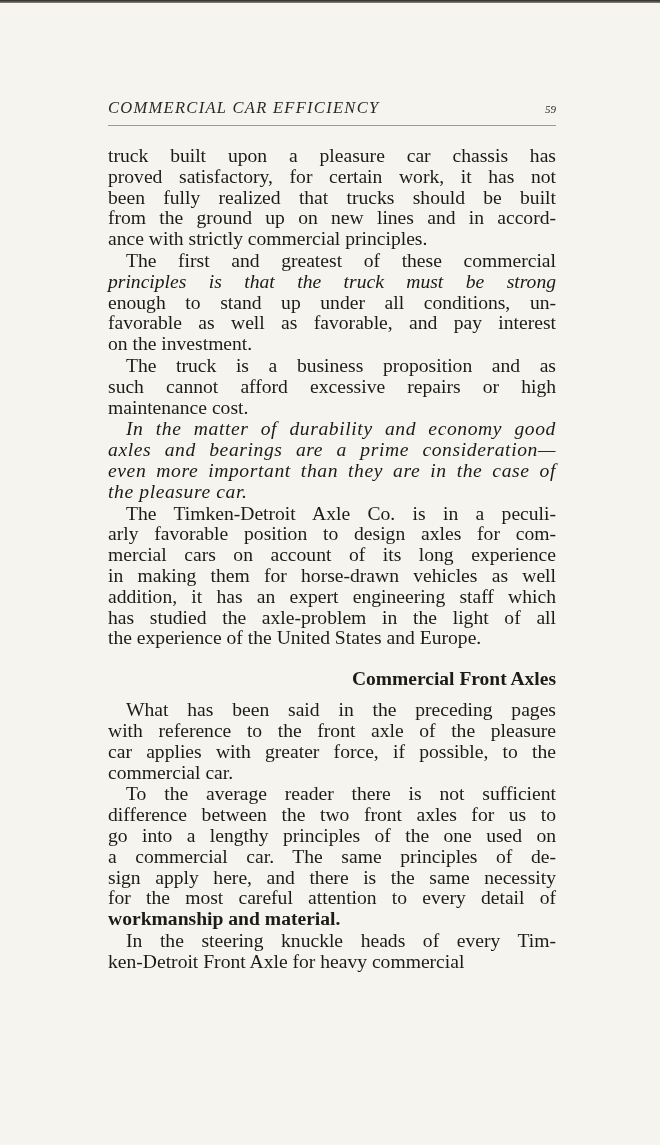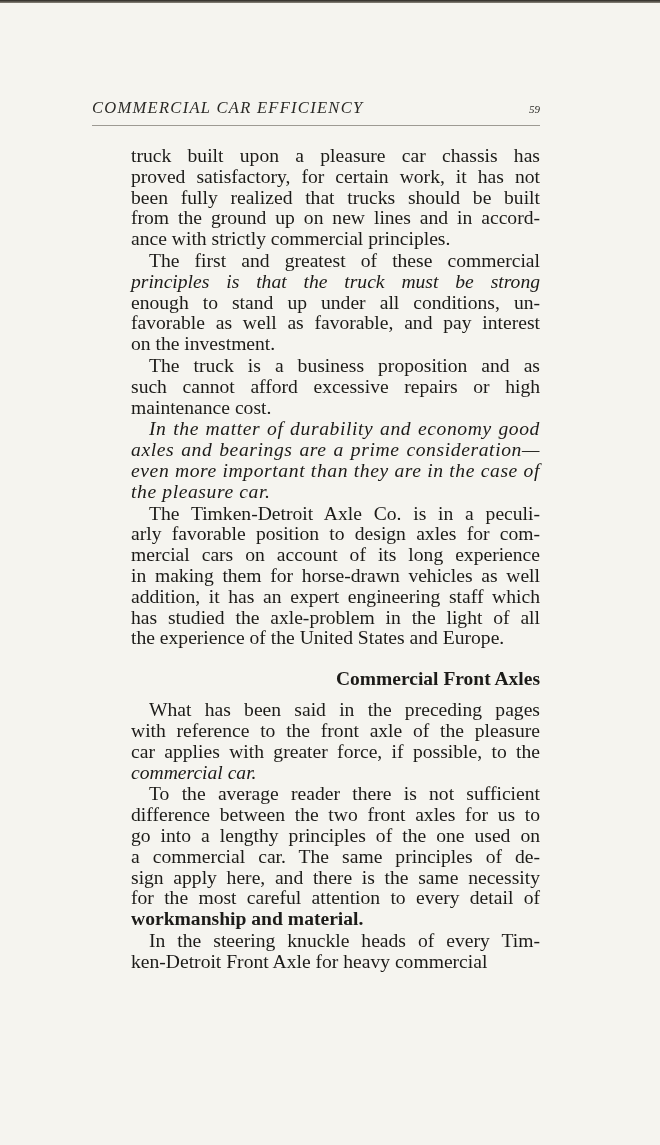--- a/index.html
+++ b/index.html
@@ -8,30 +8,30 @@
     background: #f5f4ef;
     position: relative;
     font-family: "Liberation Serif", "DejaVu Serif", serif;
     color: #1c1b18;
   }
   .top-edge {
     position: absolute; left: 0; top: 0; width: 660px; height: 3px;
     background: linear-gradient(#2a2722, #8a857b);
   }
   .page {
-    position: absolute; left: 92px; top: 98px; width: 448px;
+    position: absolute; left: 108px; top: 98px; width: 448px;
   }
   .running-head {
     display: flex; justify-content: space-between; align-items: baseline;
     font-style: italic; font-size: 16.5px; letter-spacing: 1.3px;
     color: #2a2925; padding-bottom: 7px;
     border-bottom: 1px solid #9d9a93;
   }
   .running-head .num { letter-spacing: 0; font-size: 11px; }
-  .body { margin-top: 20px; margin-left: 39px; }
+  .body { margin-top: 20px; }
   p {
     margin: 0; font-size: 19.6px; line-height: 20.8px;
     text-align: justify; text-indent: 18px;
     hyphens: none;
   }
   p.first { text-indent: 0; }
   p + p { margin-top: 1px; }
   p.ital { font-style: italic; letter-spacing: 0.6px; }
   h2 {
     margin: 19px 0 10px 0; text-align: right;
@@ -87,21 +87,21 @@
           <span class="line" style="text-indent: 0px;">has studied the axle-problem in the light of all</span>
           <span class="line last" style="text-indent: 0px;">the experience of the United States and Europe.</span>
         </p>
       </div>
     <h2>Commercial Front Axles</h2>
     <div id="after">
         <p>
           <span class="line">What has been said in the preceding pages</span>
           <span class="line" style="text-indent: 0px;">with reference to the front axle of the pleasure</span>
           <span class="line" style="text-indent: 0px;">car applies with greater force, if possible, to the</span>
-          <span class="line last" style="text-indent: 0px; font-style: italic;">commercial car.</span>
+          <span class="line last" style="text-indent: 0px;">commercial car.</span>
         </p>
         <p>
           <span class="line">To the average reader there is not sufficient</span>
           <span class="line" style="text-indent: 0px;">difference between the two front axles for us to</span>
           <span class="line" style="text-indent: 0px;">go into a lengthy principles of the one used on</span>
           <span class="line" style="text-indent: 0px;">a commercial car. The same principles of de-</span>
           <span class="line" style="text-indent: 0px;">sign apply here, and there is the same necessity</span>
           <span class="line" style="text-indent: 0px;">for the most careful attention to every detail of</span>
           <span class="line last" style="text-indent: 0px; font-weight: bold;">workmanship and material.</span>
         </p>

